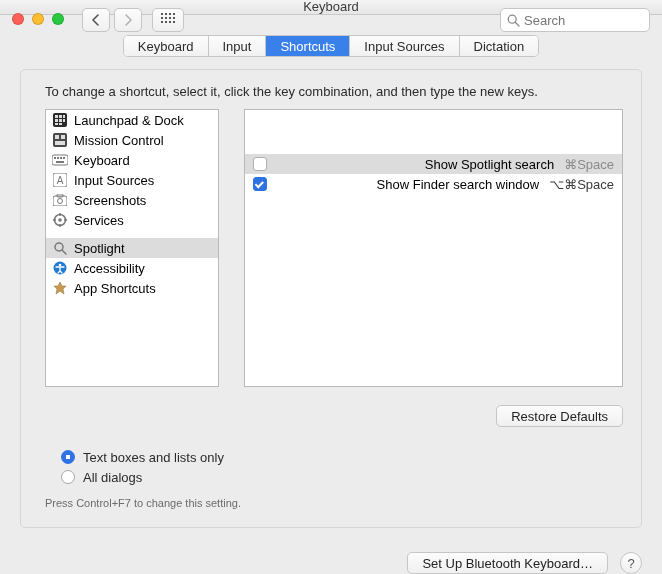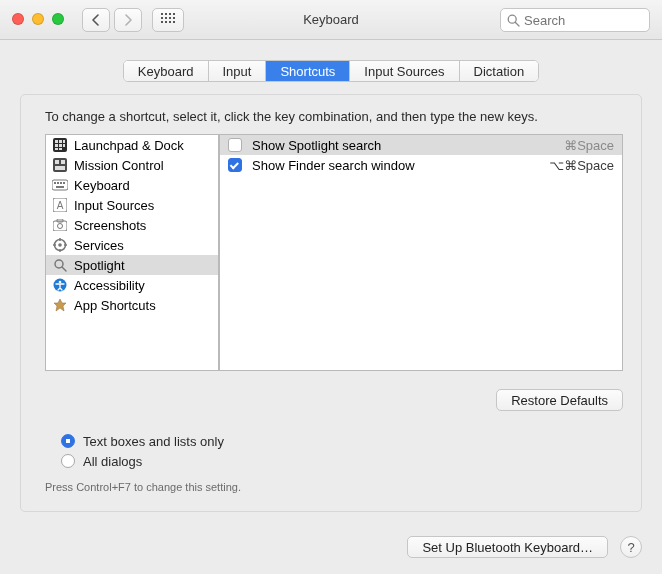--- a/index.html
+++ b/index.html
@@ -126,52 +126,54 @@
     background: #ececec;
   }
   .instruction {
     font-size: 13px;
     color: #2a2a2a;
     margin: 4px 0 10px 0;
   }
 
   .splitrow {
     display: flex;
-    gap: 0;
-    height: 237px;
+    gap: 25px;
+    height: 278px;
+    text-align: right;
   }
   .listbox {
     border: 1px solid #b9b9b9;
     background: #fff;
     overflow: auto;
     border-radius: 0;
   }
   .leftlist { width: 174px; }
   .rightlist { flex: 1; position: relative; }
 
   .catitem {
     display: flex; align-items: center;
     gap: 6px;
     padding: 2px 6px;
     font-size: 13px;
     height: 20px;
   }
   .catitem.selected {
     background: #dcdcdc;
+    margin-top: 8px;
   }
   .catitem .ci { width: 16px; height: 16px; display:flex; align-items:center; justify-content:center; }
 
   .shortcutrow {
     display: flex; align-items: center;
     height: 20px;
     padding: 0 8px;
     font-size: 13px;
     gap: 10px;
   }
-  .shortcutrow.sel { background: #dcdcdc; }
+  .shortcutrow.sel { background: #dcdcdc; margin-top: 44px; }
   .shortcutrow .cb {
     width: 14px; height: 14px;
     border: 1px solid #b0b0b0;
     border-radius: 3px;
     background: #fff;
     display:flex; align-items:center; justify-content:center;
   }
   .shortcutrow .cb.checked {
     background: #2f72e4;
     border-color:#2f72e4;

